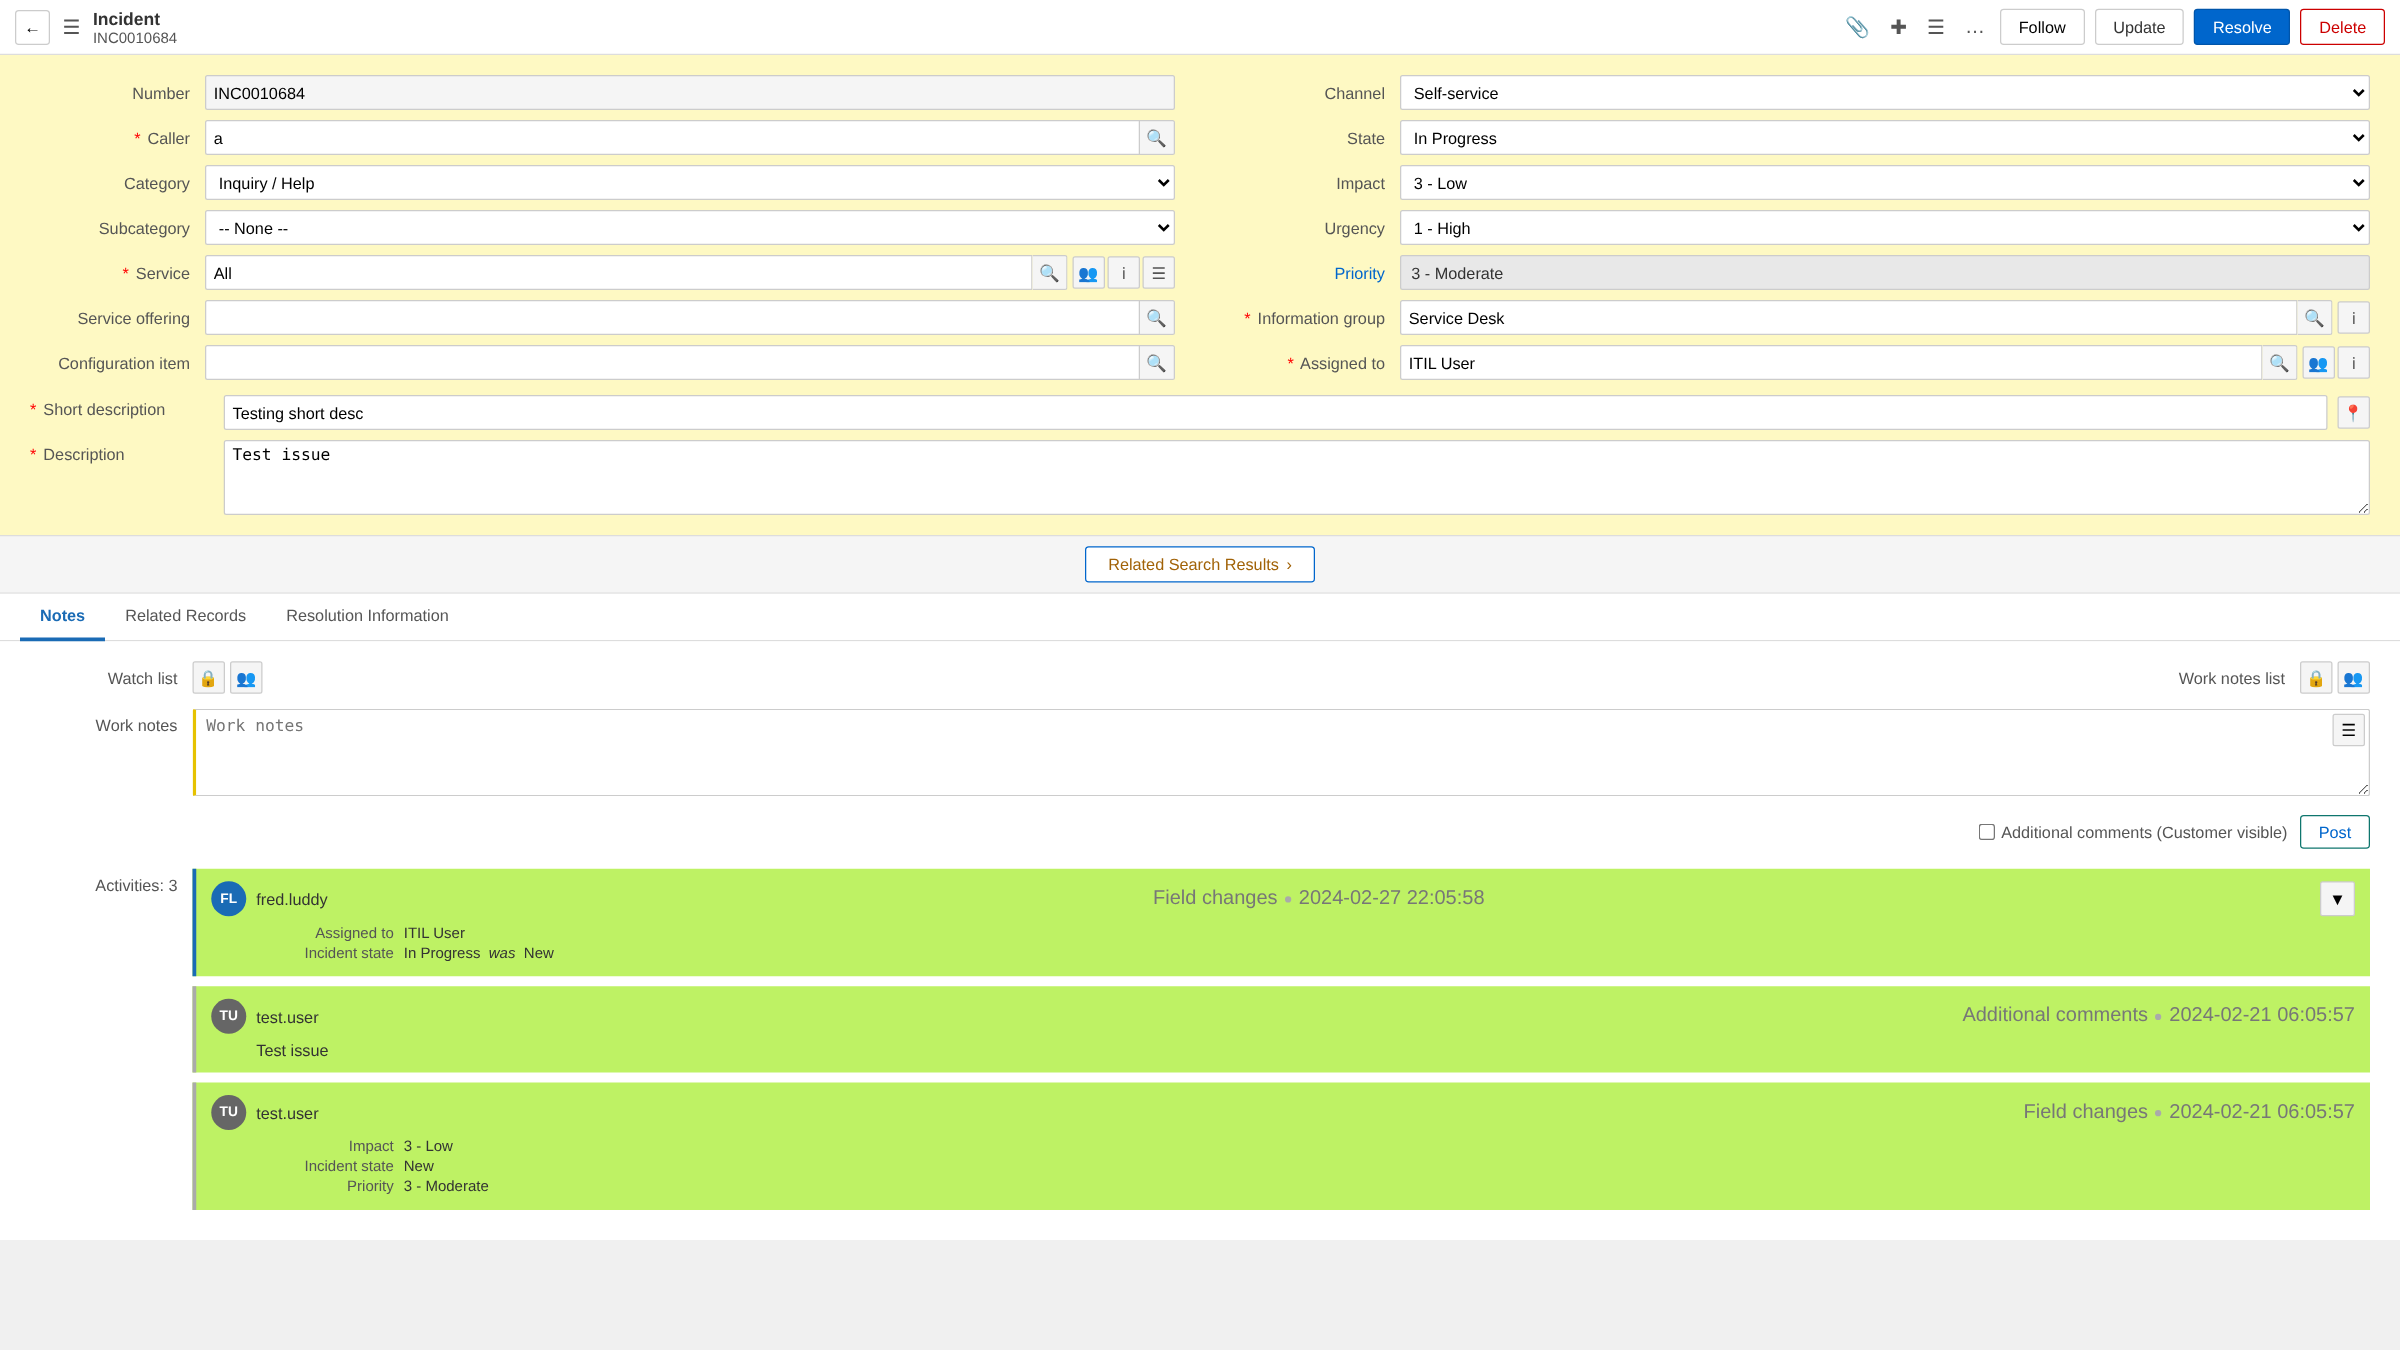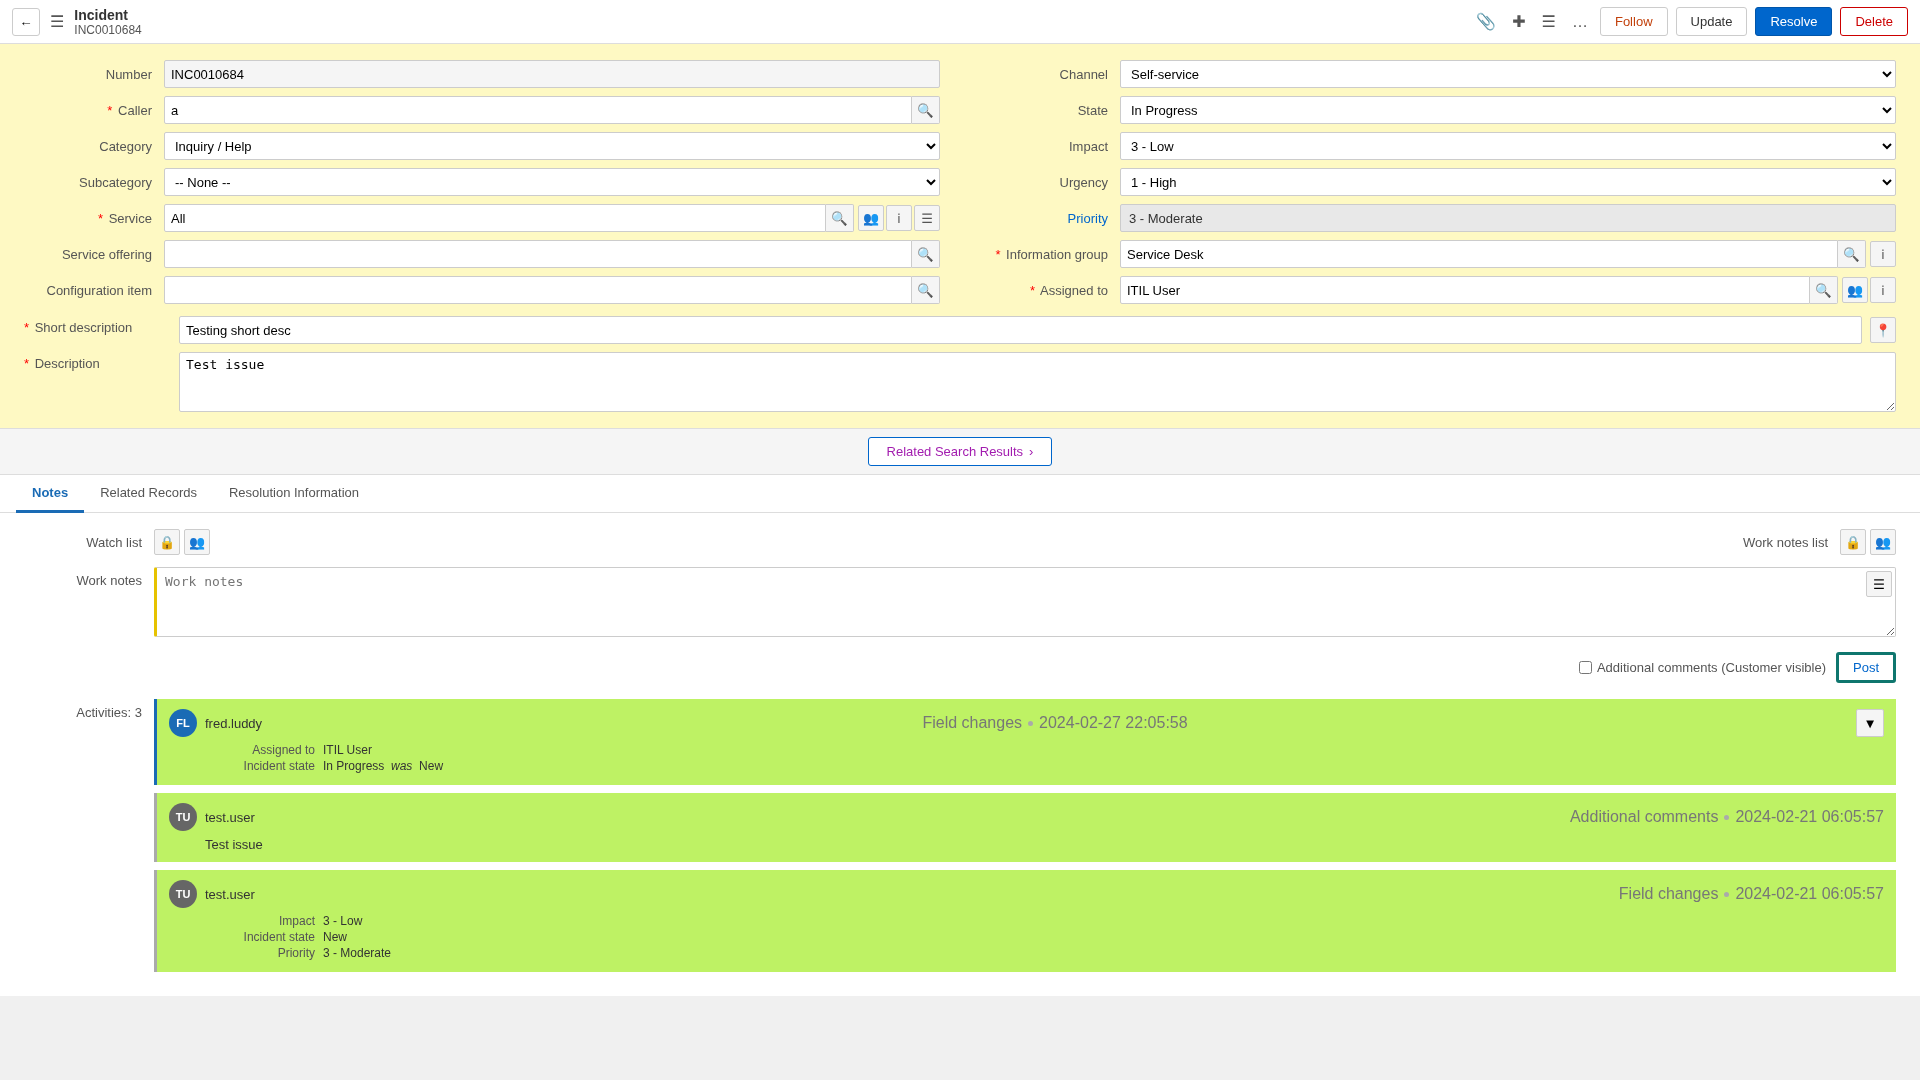--- a/index.html
+++ b/index.html
@@ -21,21 +21,21 @@
     .header-title-main { font-weight: bold; font-size: 14px; }
     .header-title-sub { font-size: 12px; color: #555; }
     .header-right { display: flex; align-items: center; gap: 8px; }
     .header-icon-btn {
       background: none; border: none; cursor: pointer; font-size: 16px; color: #555; padding: 4px;
     }
     .header-btn {
       padding: 6px 14px; border-radius: 3px; cursor: pointer; font-size: 13px;
       border: 1px solid #ccc;
     }
-    .btn-follow { background: #fff; color: #c2410c; }
+    .btn-follow { background: #fff; color: #000000; }
     .btn-update { background: #fff; color: #333; }
     .btn-resolve { background: #0066cc; color: #fff; border-color: #0055aa; }
     .btn-delete { background: #fff; color: #cc0000; border-color: #cc0000; }
 
     
     .form-area {
       background: #fef9c3; padding: 16px 24px 8px 24px;
     }
     .form-grid {
       display: grid; grid-template-columns: 1fr 1fr; gap: 4px 40px;
@@ -89,21 +89,21 @@
       padding: 4px 6px; font-size: 13px; resize: vertical;
     }
     .right-icon-wrap { display: flex; align-items: center; gap: 4px; }
 
     
     .related-search-bar {
       background: #f5f5f5; border-top: 1px solid #ddd; border-bottom: 1px solid #ddd;
       padding: 8px; display: flex; align-items: center; justify-content: center;
     }
     .related-search-btn {
-      padding: 6px 18px; border: 1px solid #0066cc; color: #a21caf; background: #fff;
+      padding: 6px 18px; border: 1px solid #0066cc; color: #a16207; background: #fff;
       border-radius: 3px; cursor: pointer; font-size: 13px; display: flex; align-items: center; gap: 6px;
     }
 
     
     .tabs-container { background: #fff; padding: 0 16px; border-bottom: 1px solid #ddd; }
     .tabs { display: flex; gap: 0; }
     .tab {
       padding: 10px 16px; cursor: pointer; font-size: 13px; color: #555;
       border-bottom: 3px solid transparent; margin-bottom: -1px;
     }
@@ -123,21 +123,21 @@
     .work-notes-icon-btn {
       position: absolute; right: 4px; top: 4px;
       width: 26px; height: 26px; border: 1px solid #ccc; background: #f5f5f5;
       border-radius: 2px; cursor: pointer; display: flex; align-items: center; justify-content: center;
     }
     .additional-comments-row {
       display: flex; align-items: center; justify-content: flex-end; gap: 10px;
       margin-bottom: 16px; padding-left: 130px;
     }
     .post-btn {
-      padding: 5px 14px; background: #fff; border: 3px solid #0f766e;
+      padding: 5px 14px; background: #fff; border: 1px solid #0f766e;
       color: #0066cc; border-radius: 3px; cursor: pointer; font-size: 13px;
     }
     .activity-list { flex: 1; display: flex; flex-direction: column; gap: 0; }
     .activity-item {
       border-left: 3px solid #1a6bb5; background: #bef264;
       margin-bottom: 8px; padding: 10px 12px;
     }
     .activity-header-row {
       display: flex; justify-content: space-between; align-items: center; margin-bottom: 6px;
     }

